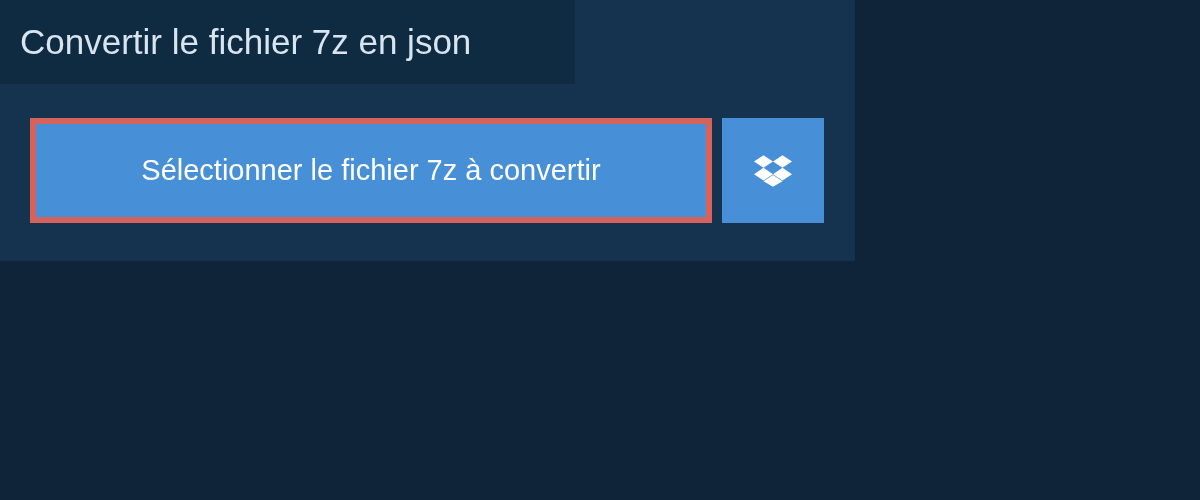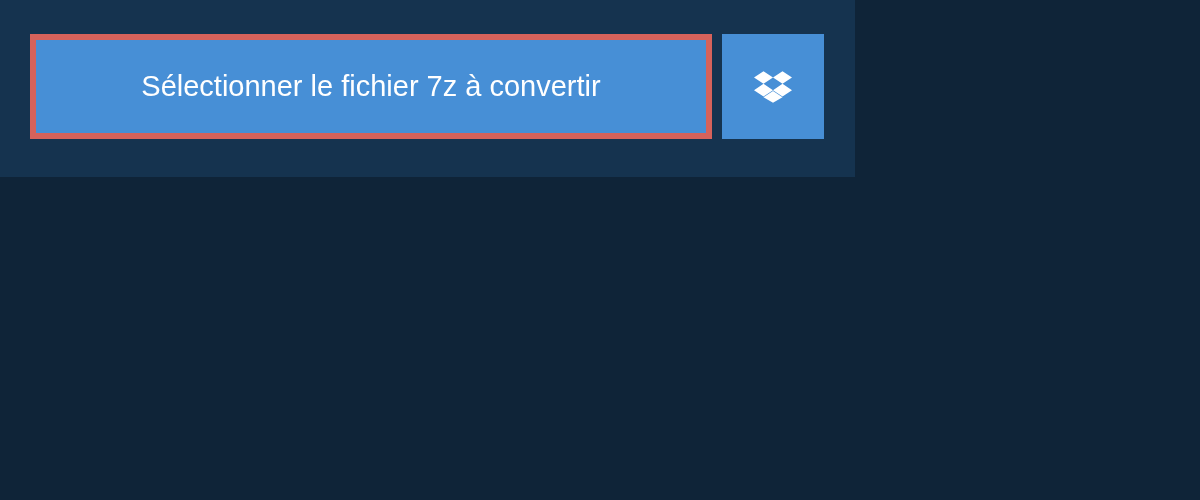--- a/index.html
+++ b/index.html
@@ -61,20 +61,23 @@
   .dropbox-btn svg {
     width: 38px;
     height: 38px;
     fill: #ffffff;
   }
 </style>
 </head>
 <body>
 
 <div class="panel">
+  <div class="heading-bar">
+    <span class="heading-text">Convertir le fichier 7z en json</span>
+  </div>
   <div class="button-row">
     <div class="select-file-btn">
       <span>Sélectionner le fichier 7z à convertir</span>
     </div>
     <div class="dropbox-btn">
       <svg viewBox="0 0 24 24">
         <path d="M6 2L0 6l6 4-6 4 6 4 6-4 6 4 6-4-6-4 6-4-6-4-6 4-6-4zm6 4l6 4-6 4-6-4 6-4zm-6 12.5l6-4 6 4-6 3.5-6-3.5z"></path>
       </svg>
     </div>
   </div>

